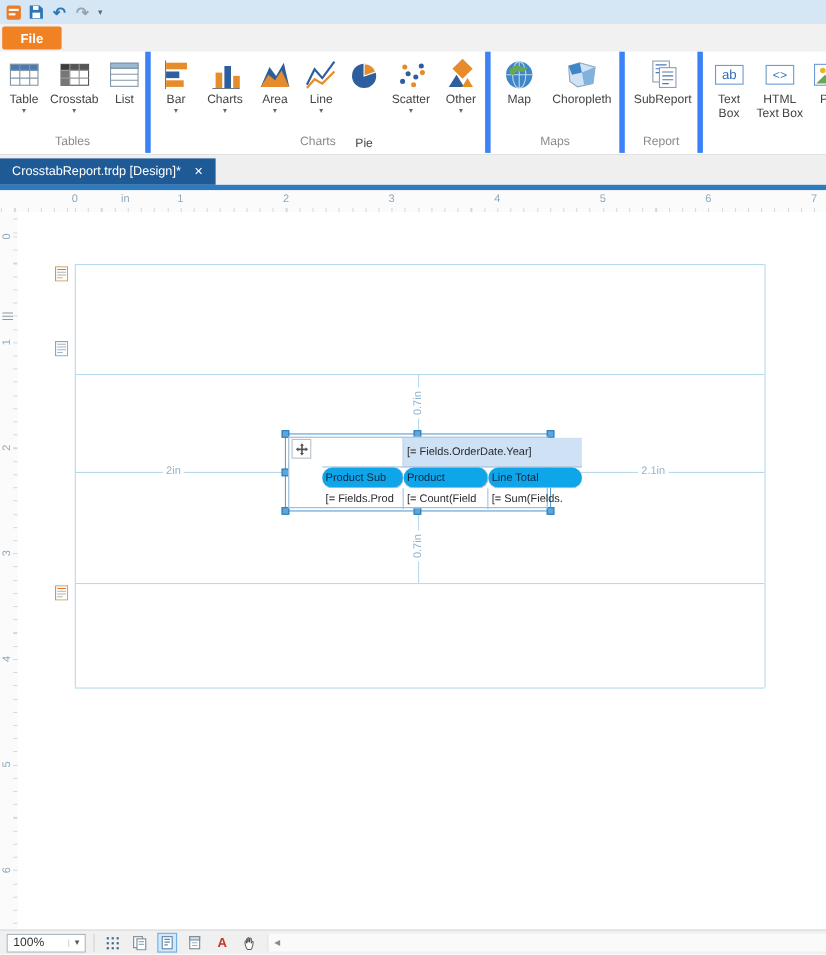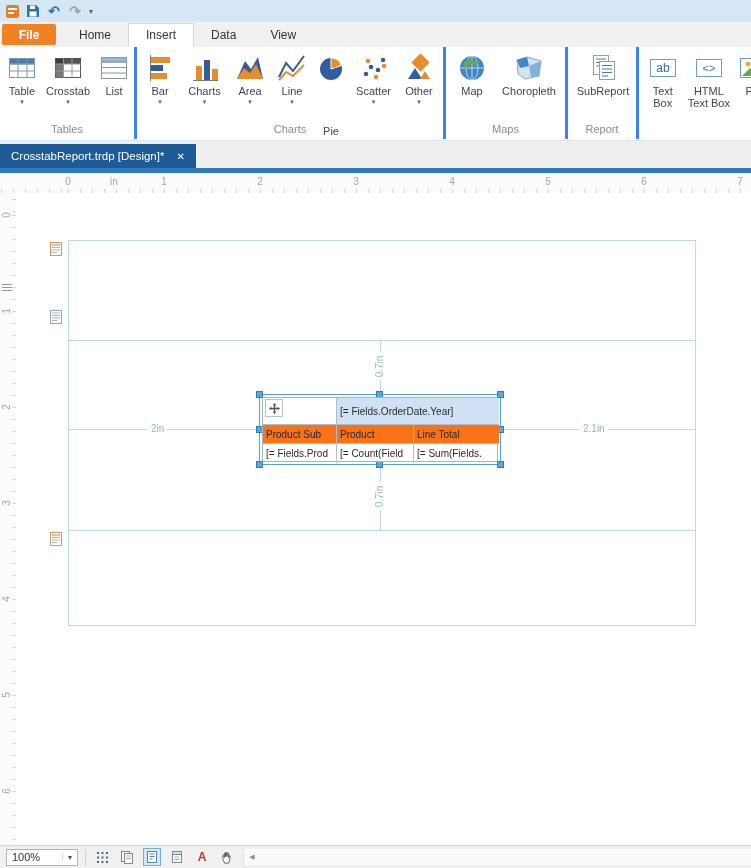--- a/index.html
+++ b/index.html
@@ -24,21 +24,21 @@
   .file-btn{position:absolute;left:2px;top:2px;width:54px;height:21px;background:#f08223;
             color:#fff;font-weight:bold;display:flex;align-items:center;justify-content:center;
             border-radius:2px;font-size:12px;}
   .tabs{position:absolute;left:62px;top:1px;display:flex;height:24px;}
   .tab{padding:0 17px;line-height:24px;color:#333;}
   .tab.active{background:#fff;border:1px solid #d8d8d8;border-bottom:none;line-height:23px;}
 
   
   .ribbon-body{position:absolute;left:0;top:47px;right:0;height:93px;background:#fff;
                border-bottom:1px solid #e2e2e2;}
-  .rgroup{position:absolute;top:0;height:92px;border-right:3px solid #3b82f6;
+  .rgroup{position:absolute;top:0;height:92px;border-right:5px solid #3b82f6;
           display:flex;align-items:flex-start;padding-top:5px;box-sizing:border-box;}
   .rgroup.last{border-right:none;}
   .rgroup-label{position:absolute;bottom:4px;left:0;width:100%;text-align:center;
                 font-size:11px;color:#8a8a8a;}
   .rbtn{display:flex;flex-direction:column;align-items:center;font-size:11px;color:#444;}
   .ricon{width:32px;height:32px;}
   .rlbl{text-align:center;line-height:1.12;margin-top:1px;}
   .rarrow{font-size:7px;color:#666;margin-top:1px;line-height:7px;}
 
   
@@ -76,27 +76,27 @@
                 border:1px solid #55a0d6;box-sizing:border-box;z-index:3;}
   .handle{position:absolute;width:7px;height:7px;background:#5aa7dd;border:1px solid #2f7db8;
           box-sizing:border-box;}
   .h-tl{left:-4px;top:-4px}.h-tm{left:calc(50% - 4px);top:-4px}.h-tr{right:-4px;top:-4px}
   .h-ml{left:-4px;top:calc(50% - 4px)}.h-mr{right:-4px;top:calc(50% - 4px)}
   .h-bl{left:-4px;bottom:-4px}.h-bm{left:calc(50% - 4px);bottom:-4px}.h-br{right:-4px;bottom:-4px}
 
   .ct{position:absolute;left:246px;top:204px;width:236px;height:65px;display:grid;
       grid-template-columns:74px 77px 85px;grid-template-rows:27px 19px 19px;
       background:#fff;font-size:10px;color:#2a2a2a;z-index:4;box-sizing:border-box;
-      border:1px solid #9ab7d0;}
+      border:1px solid #9ab7d0;padding-left:30px;}
   .ct-cell{border-right:1px solid #a9c0d6;border-bottom:1px solid #a9c0d6;padding:1px 3px;
            overflow:hidden;white-space:nowrap;display:flex;align-items:center;box-sizing:border-box;}
   .ct-cell.lastcol{border-right:none;}
   .ct-cell.lastrow{border-bottom:none;}
   .ct-year{grid-column:2/4;background:#cfe1f4;}
-  .ct-head{background:#f97316;color:#16243d;}
+  .ct-head{background:#0ea5e9;color:#16243d;border-radius:9px;}
   .move-handle{position:absolute;left:249px;top:206px;width:16px;height:16px;background:#fff;
                border:1px solid #b4c2ce;z-index:5;display:flex;align-items:center;justify-content:center;}
 
   
   .statusbar{position:absolute;left:0;bottom:0;right:0;height:23px;background:#f0f0f0;
              border-top:1px solid #d8d8d8;display:flex;align-items:center;gap:7px;
              padding-left:6px;font-size:11px;box-sizing:border-box;}
   .zoom{width:72px;height:17px;background:#fff;border:1px solid #a8b6c0;display:flex;
         align-items:center;box-sizing:border-box;}
   .zoom-val{flex:1;padding-left:5px;}
@@ -127,26 +127,20 @@
           <rect x="3.5" y="7.5" width="7" height="5" fill="#fff"></rect>
         </svg>
     </span>
     <span class="qa-icon undo-glyph">↶</span>
     <span class="qa-icon redo-glyph">↷</span>
     <span class="qat-arrow">▾</span>
   </div>
 
   <div class="ribbon-tabs">
     <div class="file-btn">File</div>
-    <div class="tabs">
-      <div class="tab">Home</div>
-      <div class="tab active">Insert</div>
-      <div class="tab">Data</div>
-      <div class="tab">View</div>
-    </div>
   </div>
 
   <div class="ribbon-body">
 
     <div class="rgroup" style="left:0;width:137px;padding-left:3px;gap:2px;">
       <div class="rbtn" style="width:38px;">
         <span class="ricon">
           <svg viewBox="0 0 32 32" width="32" height="32">
               <rect x="3.5" y="6.5" width="25" height="19" fill="#fff" stroke="#8296a8"></rect>
               <rect x="3.5" y="6.5" width="25" height="5.5" fill="#4a7ab5" stroke="#8296a8"></rect>

